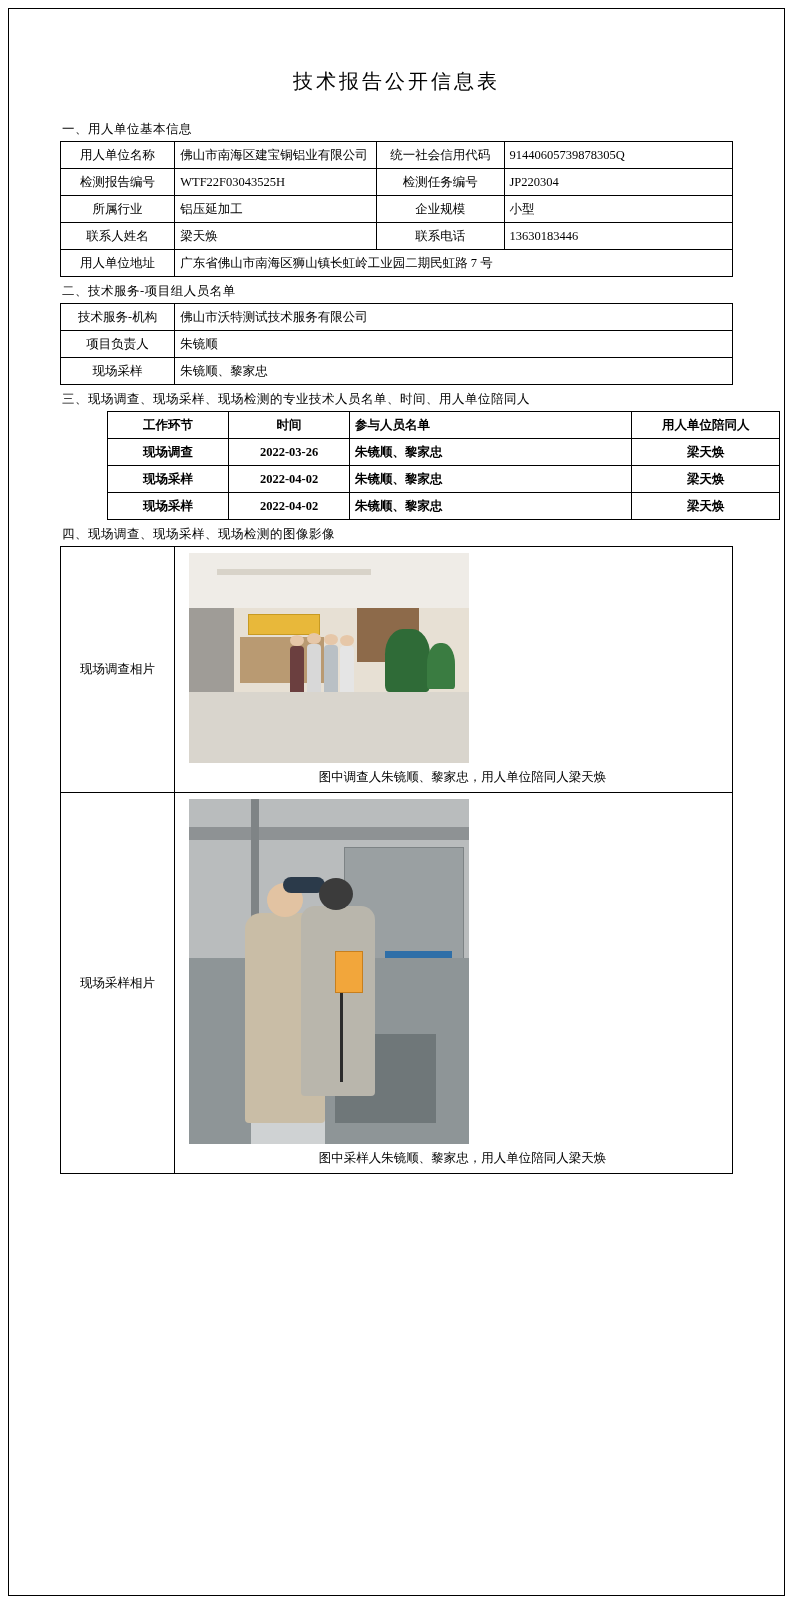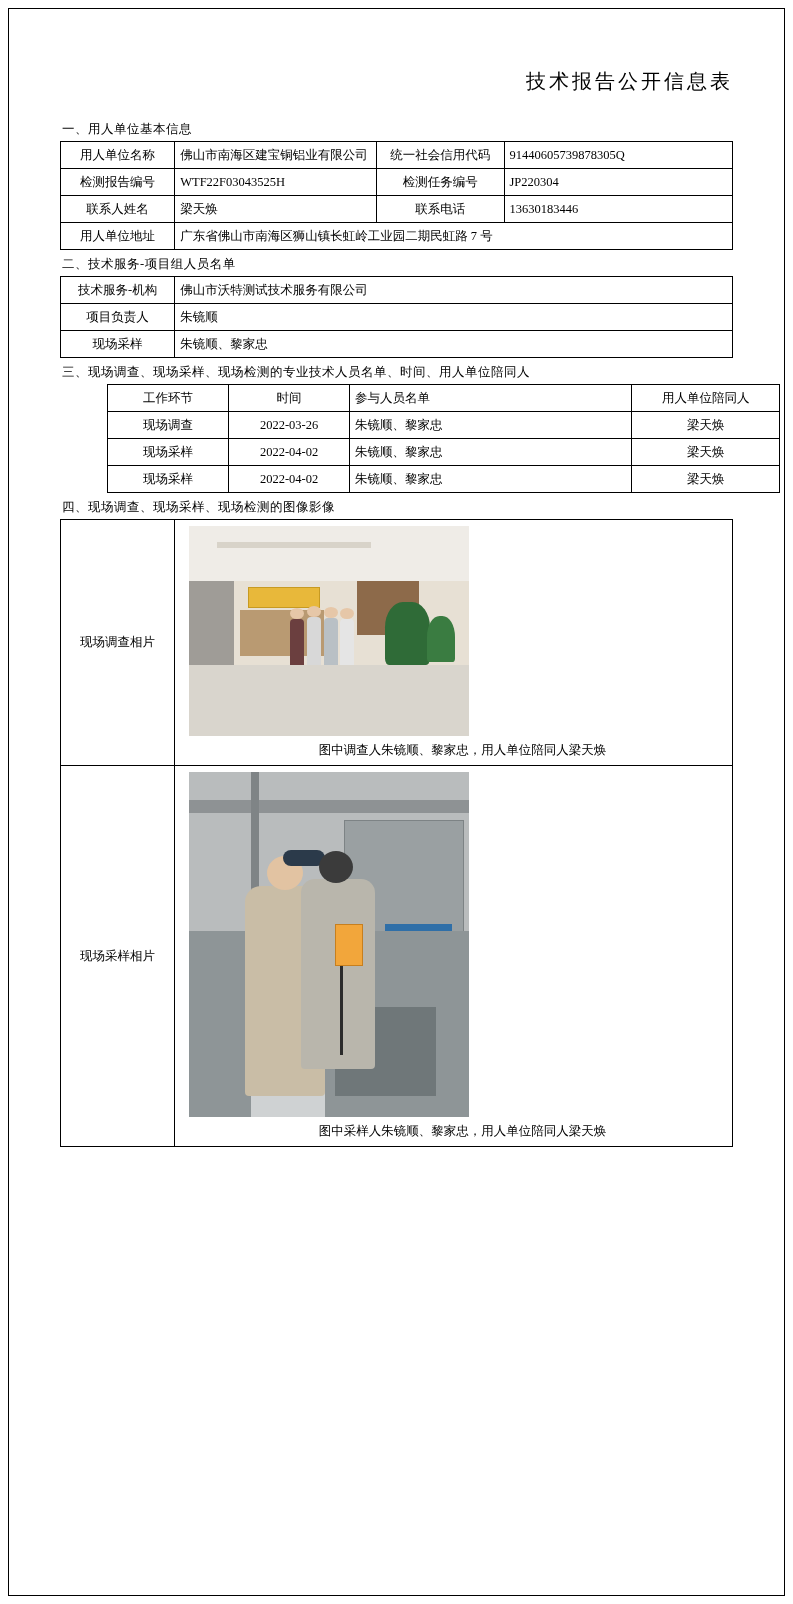--- a/index.html
+++ b/index.html
@@ -22,21 +22,21 @@
     bottom: 8px;
     border: 1px solid #000;
     pointer-events: none;
   }
   .content {
     position: relative;
     padding: 40px 60px 30px 60px;
     box-sizing: border-box;
   }
   .doc-title {
-    text-align: right;
+    text-align: center;
     font-size: 20px;
     letter-spacing: 3px;
     margin: 28px 0 26px 0;
     font-weight: normal;
     font-family: Liberation Serif, serif;
   }
   .section-heading {
     font-size: 12.5px;
     margin: 6px 0 3px 2px;
     letter-spacing: 0.5px;
@@ -61,21 +61,21 @@
   .lbl { text-align: center; }
   
   .t1 col.a { width: 17%; }
   .t1 col.b { width: 30%; }
   .t1 col.c { width: 19%; }
   .t1 col.d { width: 34%; }
   
   .t2 col.a { width: 17%; }
   .t2 col.b { width: 83%; }
   
-  .t3 { width: 93%; margin-left: 7%; }
+  .t3 { width: 93%; margin-left: 7%; font-weight: bold; }
   .t3 col.a { width: 18%; }
   .t3 col.b { width: 18%; }
   .t3 col.c { width: 42%; }
   .t3 col.d { width: 22%; }
   
   .t4 { border-collapse: collapse; width: 100%; table-layout: fixed; }
   .t4 col.a { width: 17%; }
   .t4 col.b { width: 83%; }
   .t4 td {
     border: 1px solid #000;
@@ -182,20 +182,26 @@
         <td class="c">统一社会信用代码</td>
         <td class="l">91440605739878305Q</td>
       </tr>
       <tr>
         <td class="lbl">检测报告编号</td>
         <td class="l">WTF22F03043525H</td>
         <td class="c">检测任务编号</td>
         <td class="l">JP220304</td>
       </tr>
       <tr>
+        <td class="lbl">所属行业</td>
+        <td class="l">铝压延加工</td>
+        <td class="c">企业规模</td>
+        <td class="l">小型</td>
+      </tr>
+      <tr>
         <td class="lbl">联系人姓名</td>
         <td class="l">梁天焕</td>
         <td class="c">联系电话</td>
         <td class="l">13630183446</td>
       </tr>
       <tr>
         <td class="lbl">用人单位地址</td>
         <td class="l" colspan="3">广东省佛山市南海区狮山镇长虹岭工业园二期民虹路 7 号</td>
       </tr>
     </tbody>

